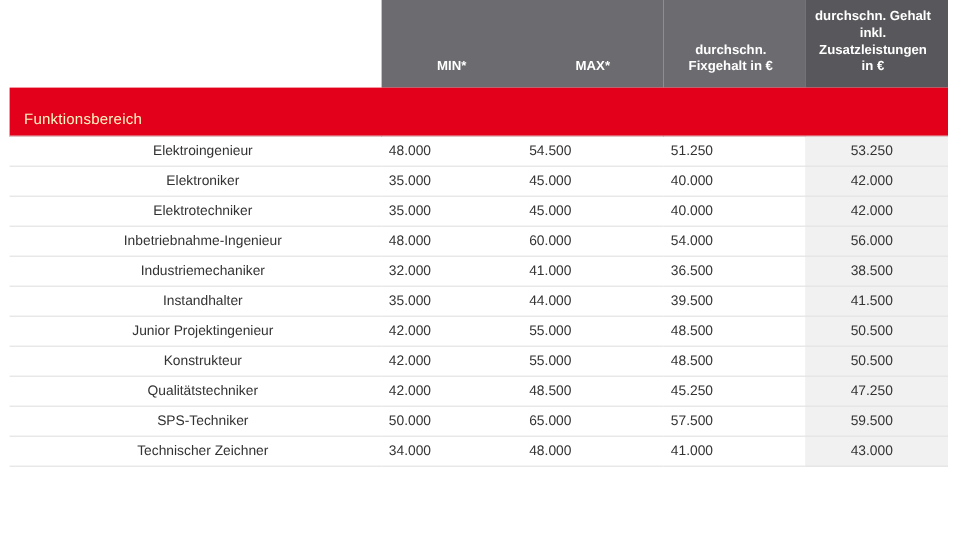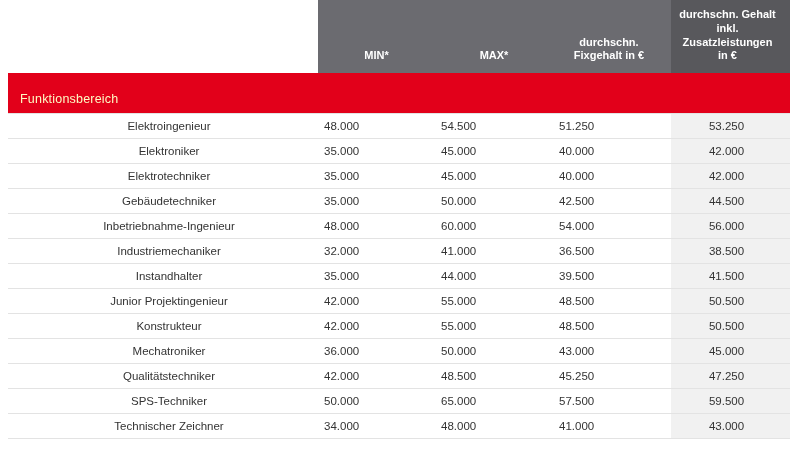--- a/index.html
+++ b/index.html
@@ -137,27 +137,20 @@
         <td class="highlight">42.000</td>
       </tr>
       <tr>
         <td class="role">Elektrotechniker</td>
         <td class="num">35.000</td>
         <td class="num">45.000</td>
         <td class="num">40.000</td>
         <td class="highlight">42.000</td>
       </tr>
       <tr>
-        <td class="role">Gebäudetechniker</td>
-        <td class="num">35.000</td>
-        <td class="num">50.000</td>
-        <td class="num">42.500</td>
-        <td class="highlight">44.500</td>
-      </tr>
-      <tr>
         <td class="role">Inbetriebnahme-Ingenieur</td>
         <td class="num">48.000</td>
         <td class="num">60.000</td>
         <td class="num">54.000</td>
         <td class="highlight">56.000</td>
       </tr>
       <tr>
         <td class="role">Industriemechaniker</td>
         <td class="num">32.000</td>
         <td class="num">41.000</td>
@@ -179,27 +172,20 @@
         <td class="highlight">50.500</td>
       </tr>
       <tr>
         <td class="role">Konstrukteur</td>
         <td class="num">42.000</td>
         <td class="num">55.000</td>
         <td class="num">48.500</td>
         <td class="highlight">50.500</td>
       </tr>
       <tr>
-        <td class="role">Mechatroniker</td>
-        <td class="num">36.000</td>
-        <td class="num">50.000</td>
-        <td class="num">43.000</td>
-        <td class="highlight">45.000</td>
-      </tr>
-      <tr>
         <td class="role">Qualitätstechniker</td>
         <td class="num">42.000</td>
         <td class="num">48.500</td>
         <td class="num">45.250</td>
         <td class="highlight">47.250</td>
       </tr>
       <tr>
         <td class="role">SPS-Techniker</td>
         <td class="num">50.000</td>
         <td class="num">65.000</td>

